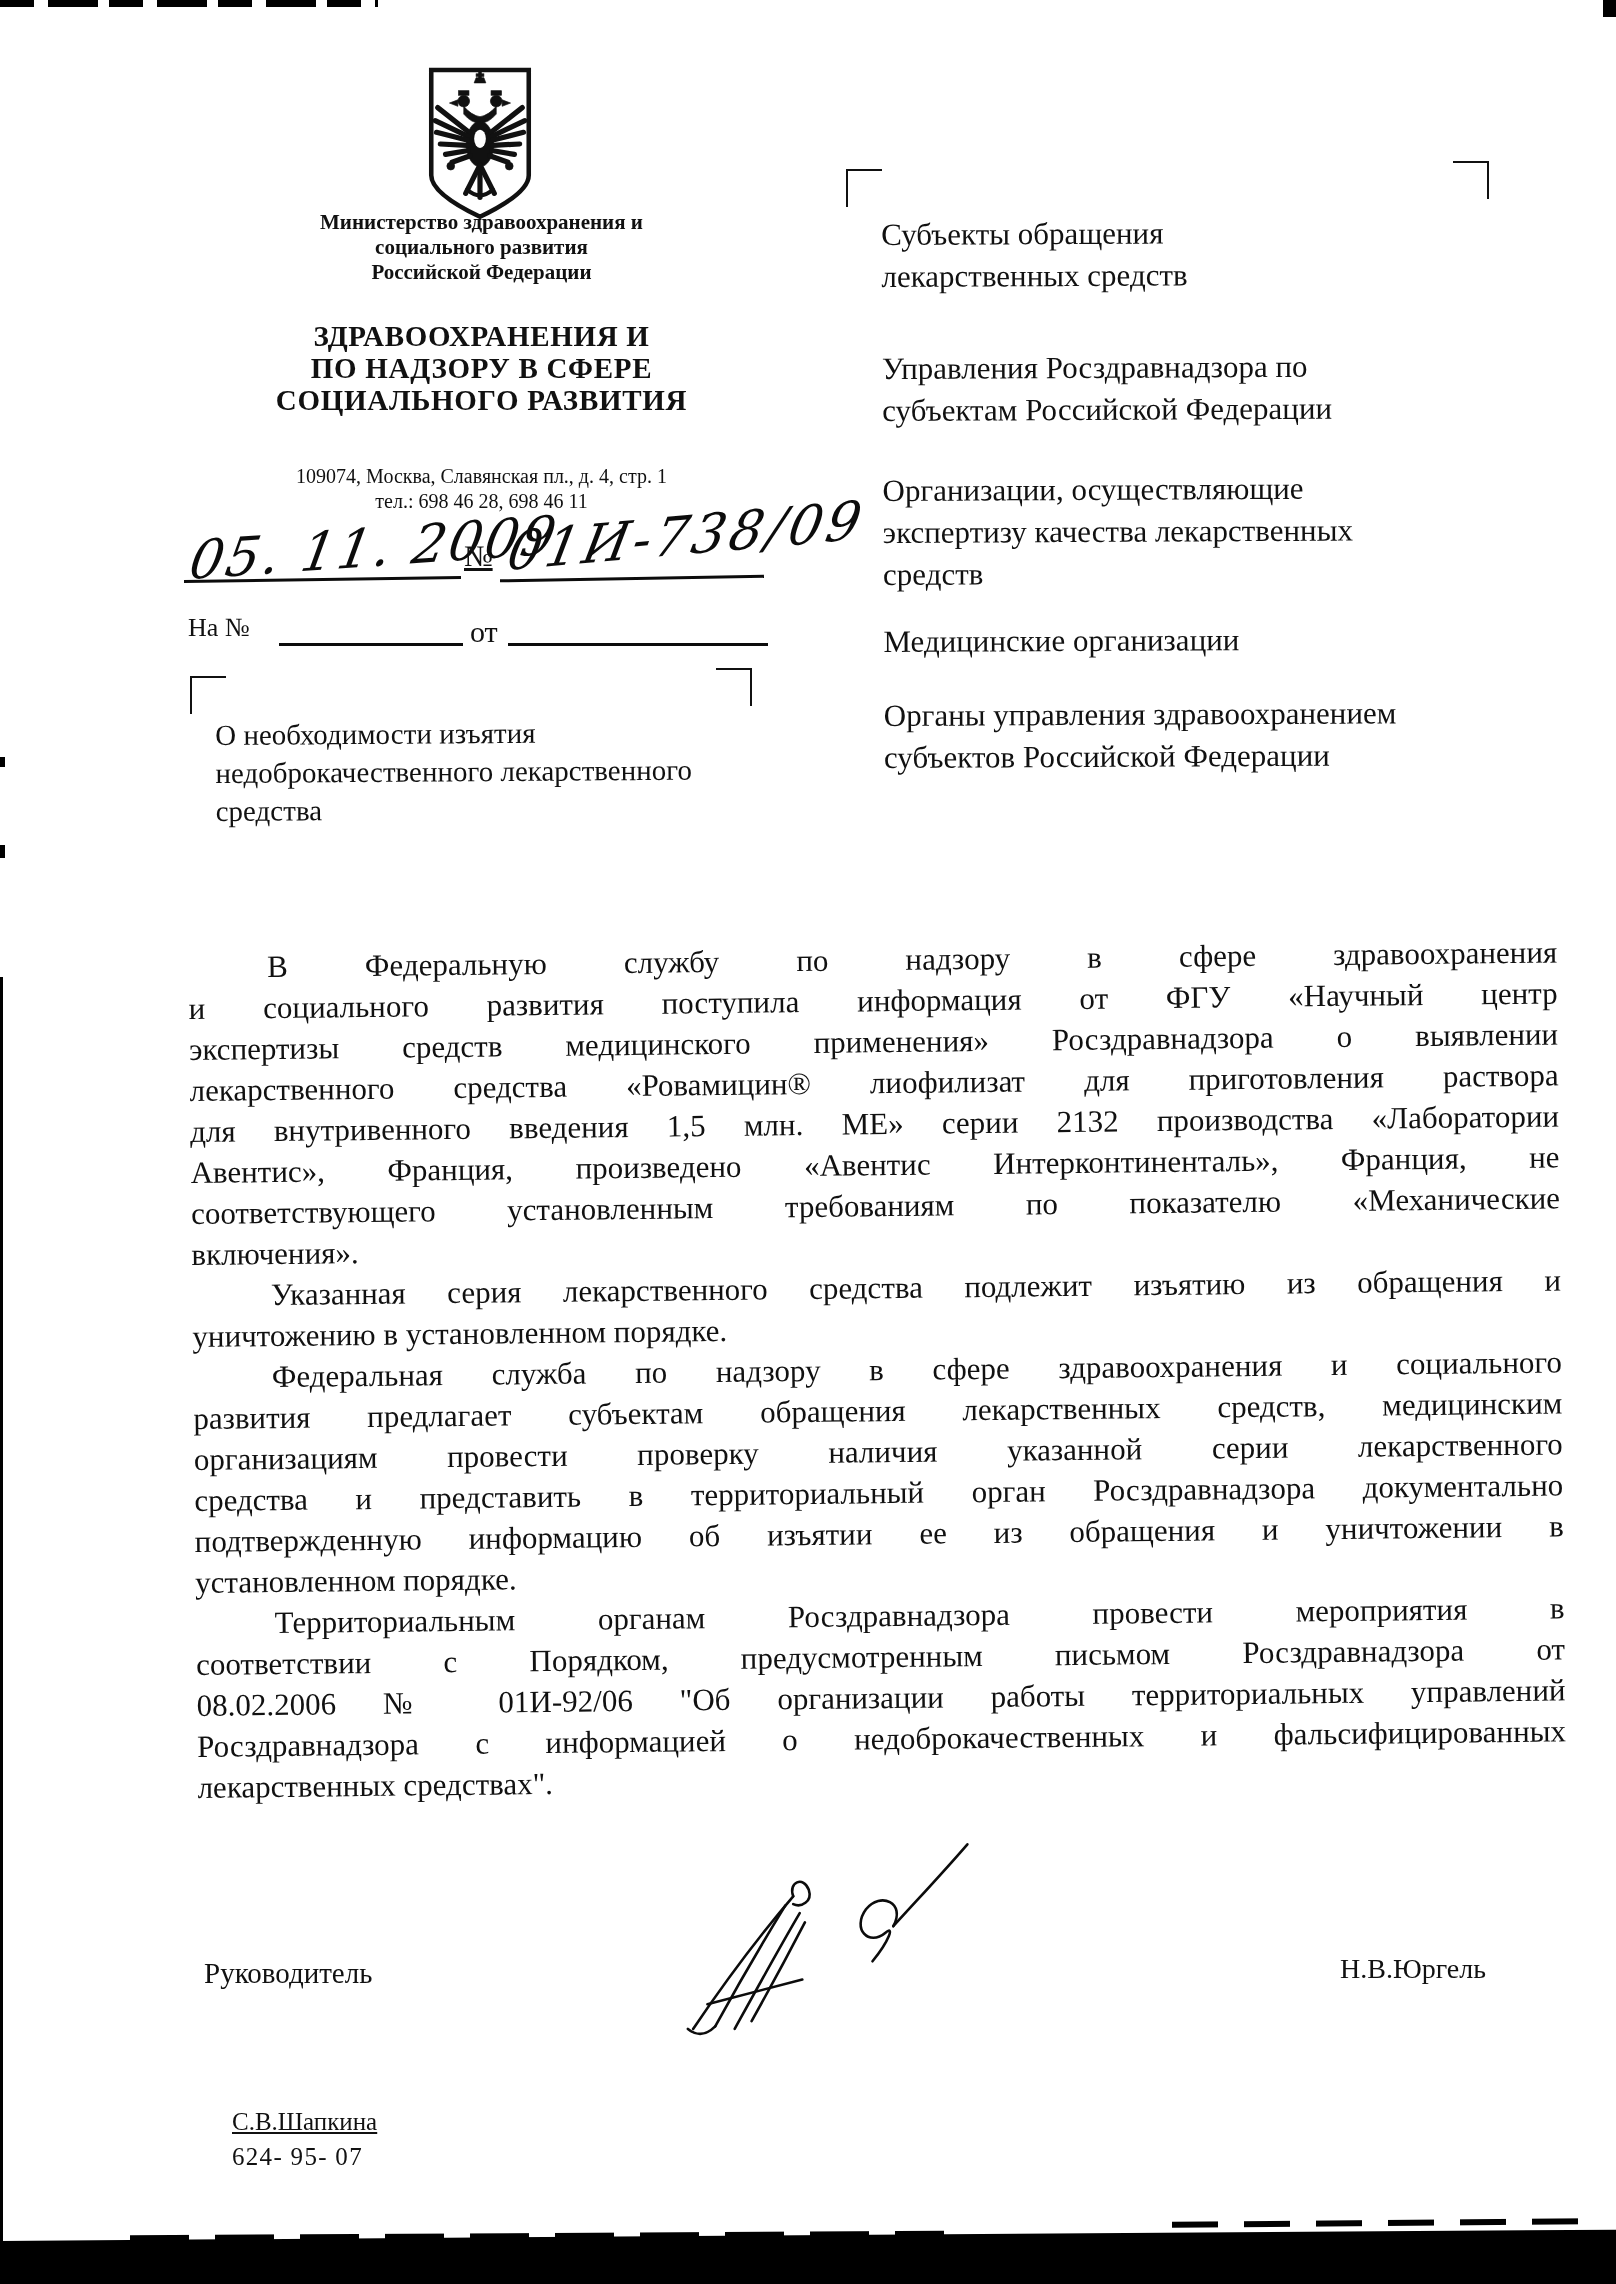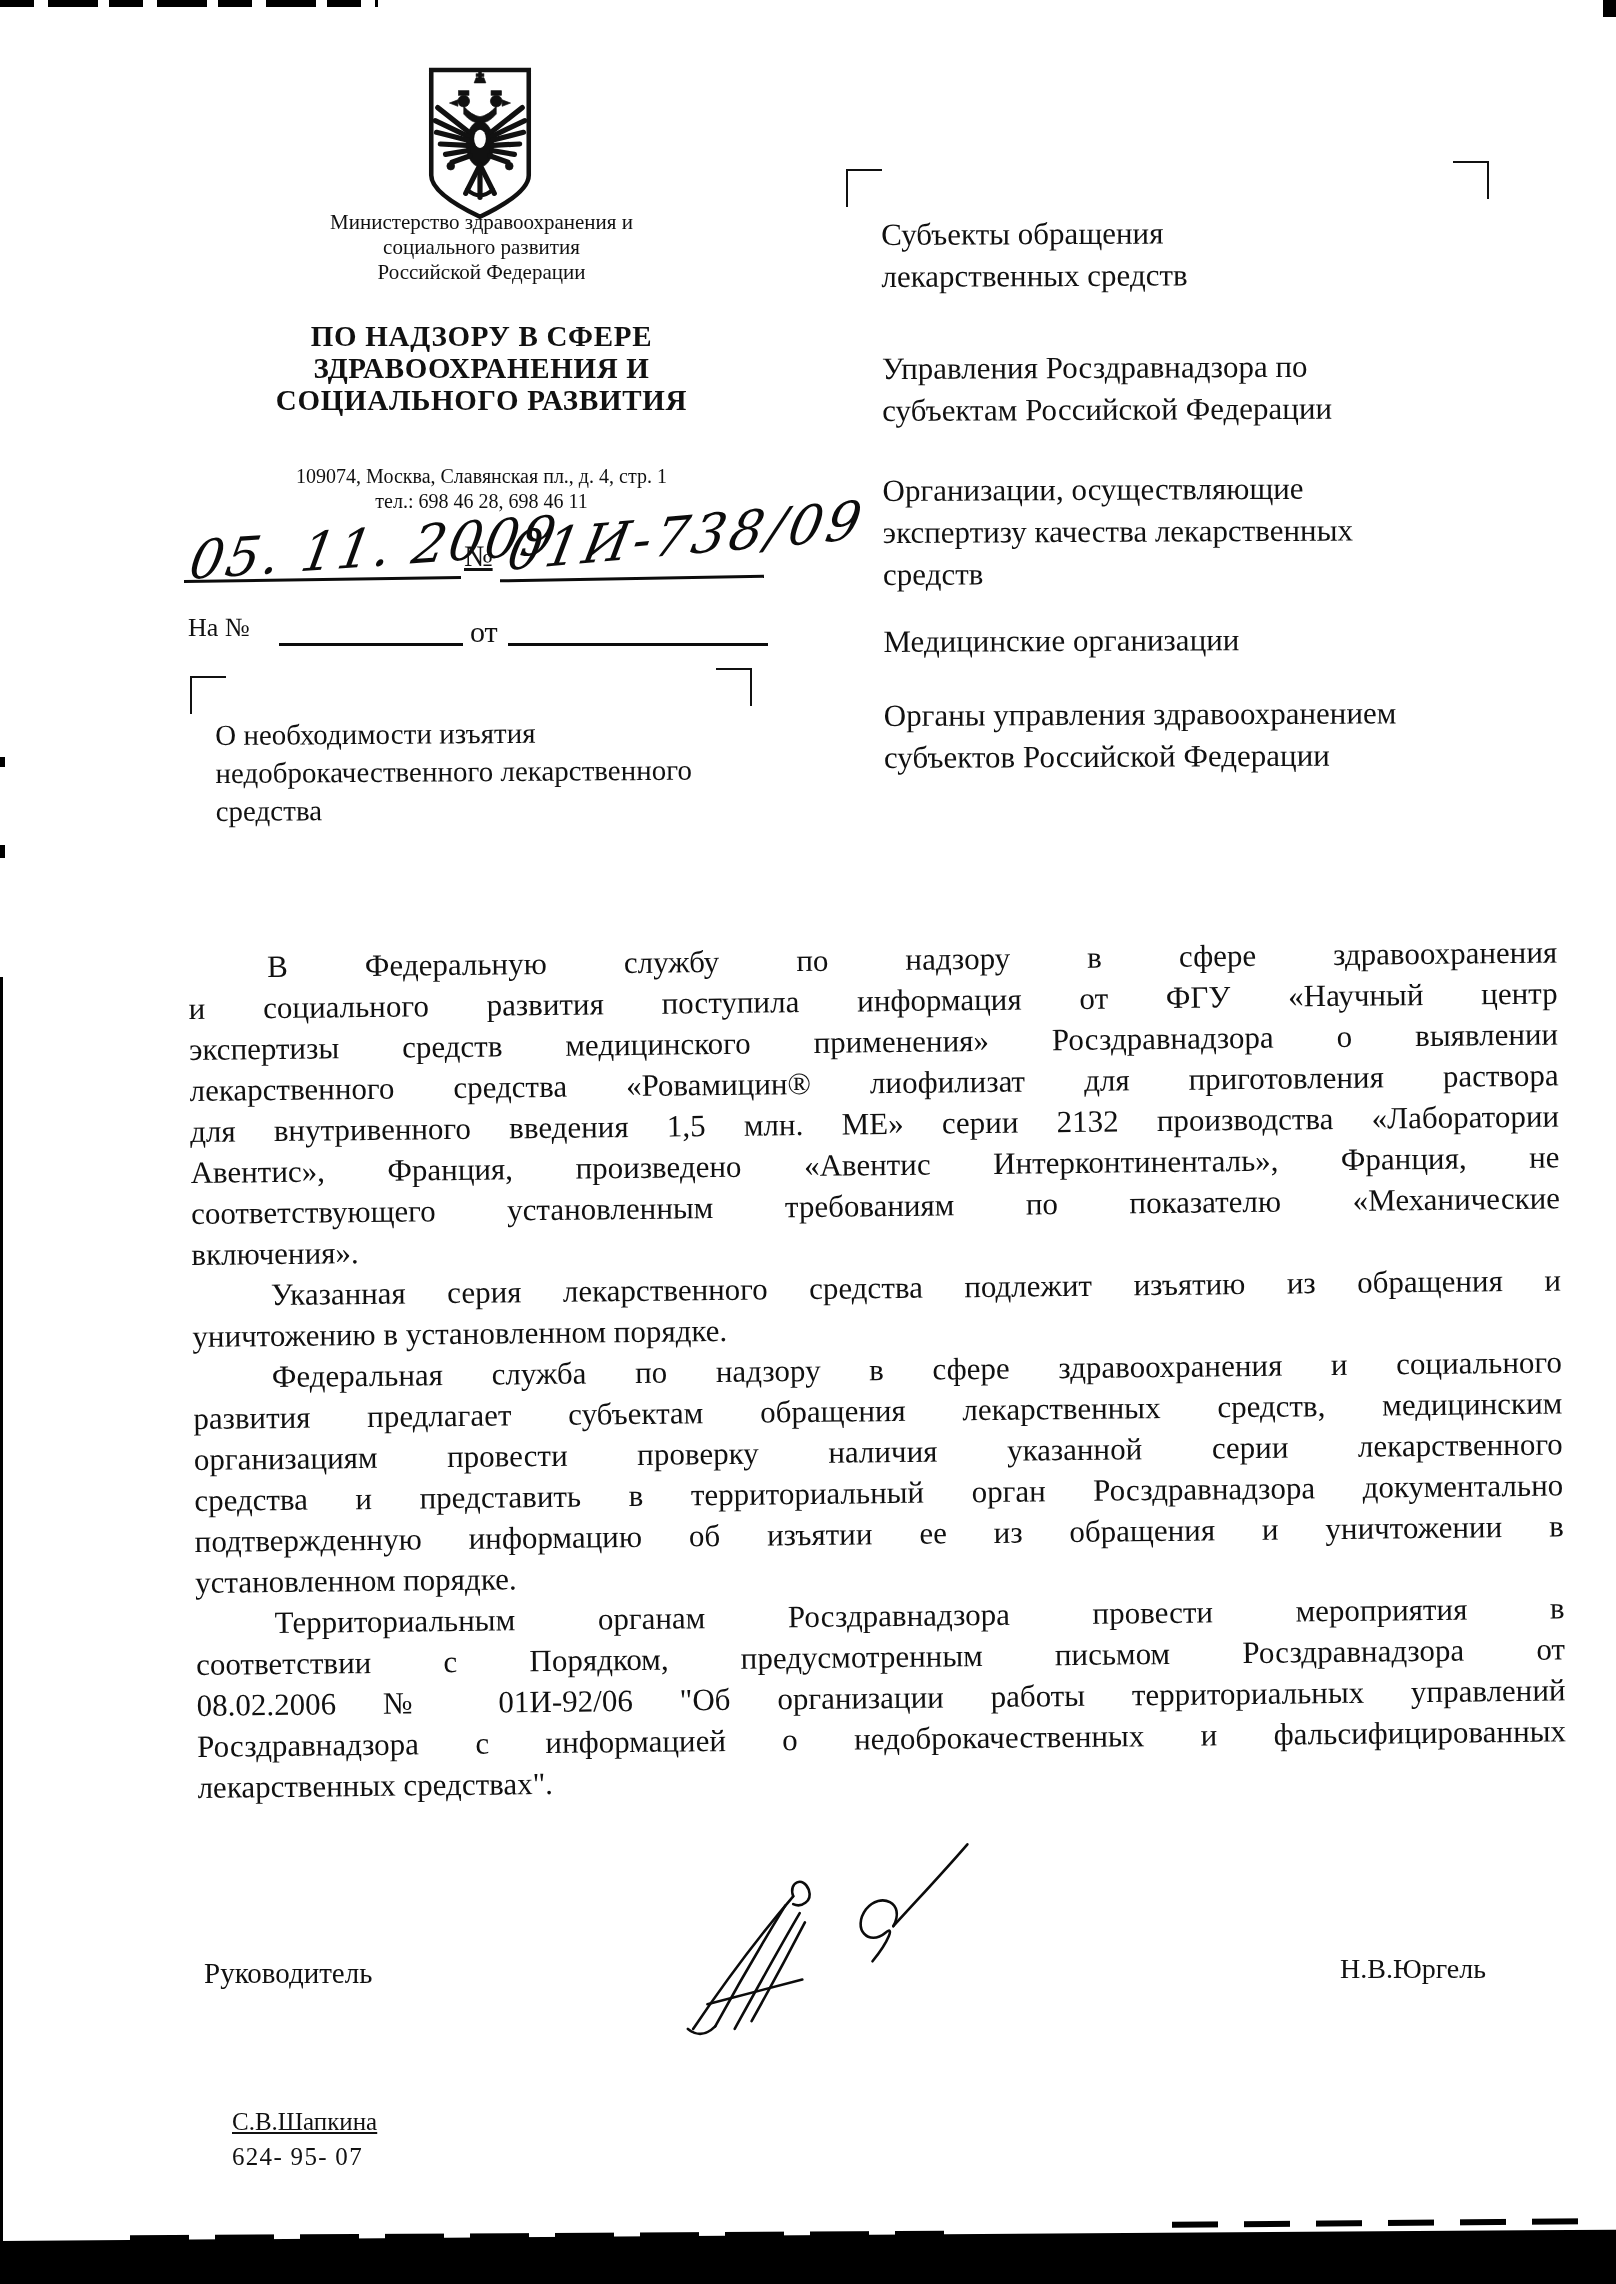--- a/index.html
+++ b/index.html
@@ -29,21 +29,21 @@
   }
   .scan-bottom-dashes2{
     position:absolute; left:1172px; top:2220px; width:417px; height:5.9px;
     background:repeating-linear-gradient(90deg,#000 0 46px,transparent 46px 72px);
     transform:rotate(-0.5deg);
   }
   
   .emblem{position:absolute; left:426px; top:66px; width:108px; height:156px;}
   .ministry{
     position:absolute; left:273px; top:210px; width:417px;
-    font-size:21px; font-weight:normal; line-height:25px; text-align:center;
+    font-size:21px; font-weight:bold; line-height:25px; text-align:center;
   }
   .service{
     position:absolute; left:247px; top:320px; width:469px;
     font-size:29px; font-weight:bold; line-height:32px; text-align:center;
     letter-spacing:0.7px;
   }
   .address{
     position:absolute; left:247px; top:464px; width:469px;
     font-size:20px; line-height:25px; text-align:center;
   }
@@ -157,22 +157,22 @@
     </svg>
   </div>
 
   <div class="ministry">
     <div>Министерство здравоохранения и</div>
     <div>социального развития</div>
     <div>Российской Федерации</div>
   </div>
 
   <div class="service">
+    <div>ЗДРАВООХРАНЕНИЯ И</div>
     <div>ПО НАДЗОРУ В СФЕРЕ</div>
-    <div>ЗДРАВООХРАНЕНИЯ И</div>
     <div>СОЦИАЛЬНОГО РАЗВИТИЯ</div>
   </div>
 
   <div class="address">
     <div>109074, Москва, Славянская пл., д. 4, стр. 1</div>
     <div>тел.: 698 46 28, 698 46 11</div>
   </div>
 
   <div class="hand hand-date">05. 11. 2009</div>
   <div class="no-sign">№</div>

